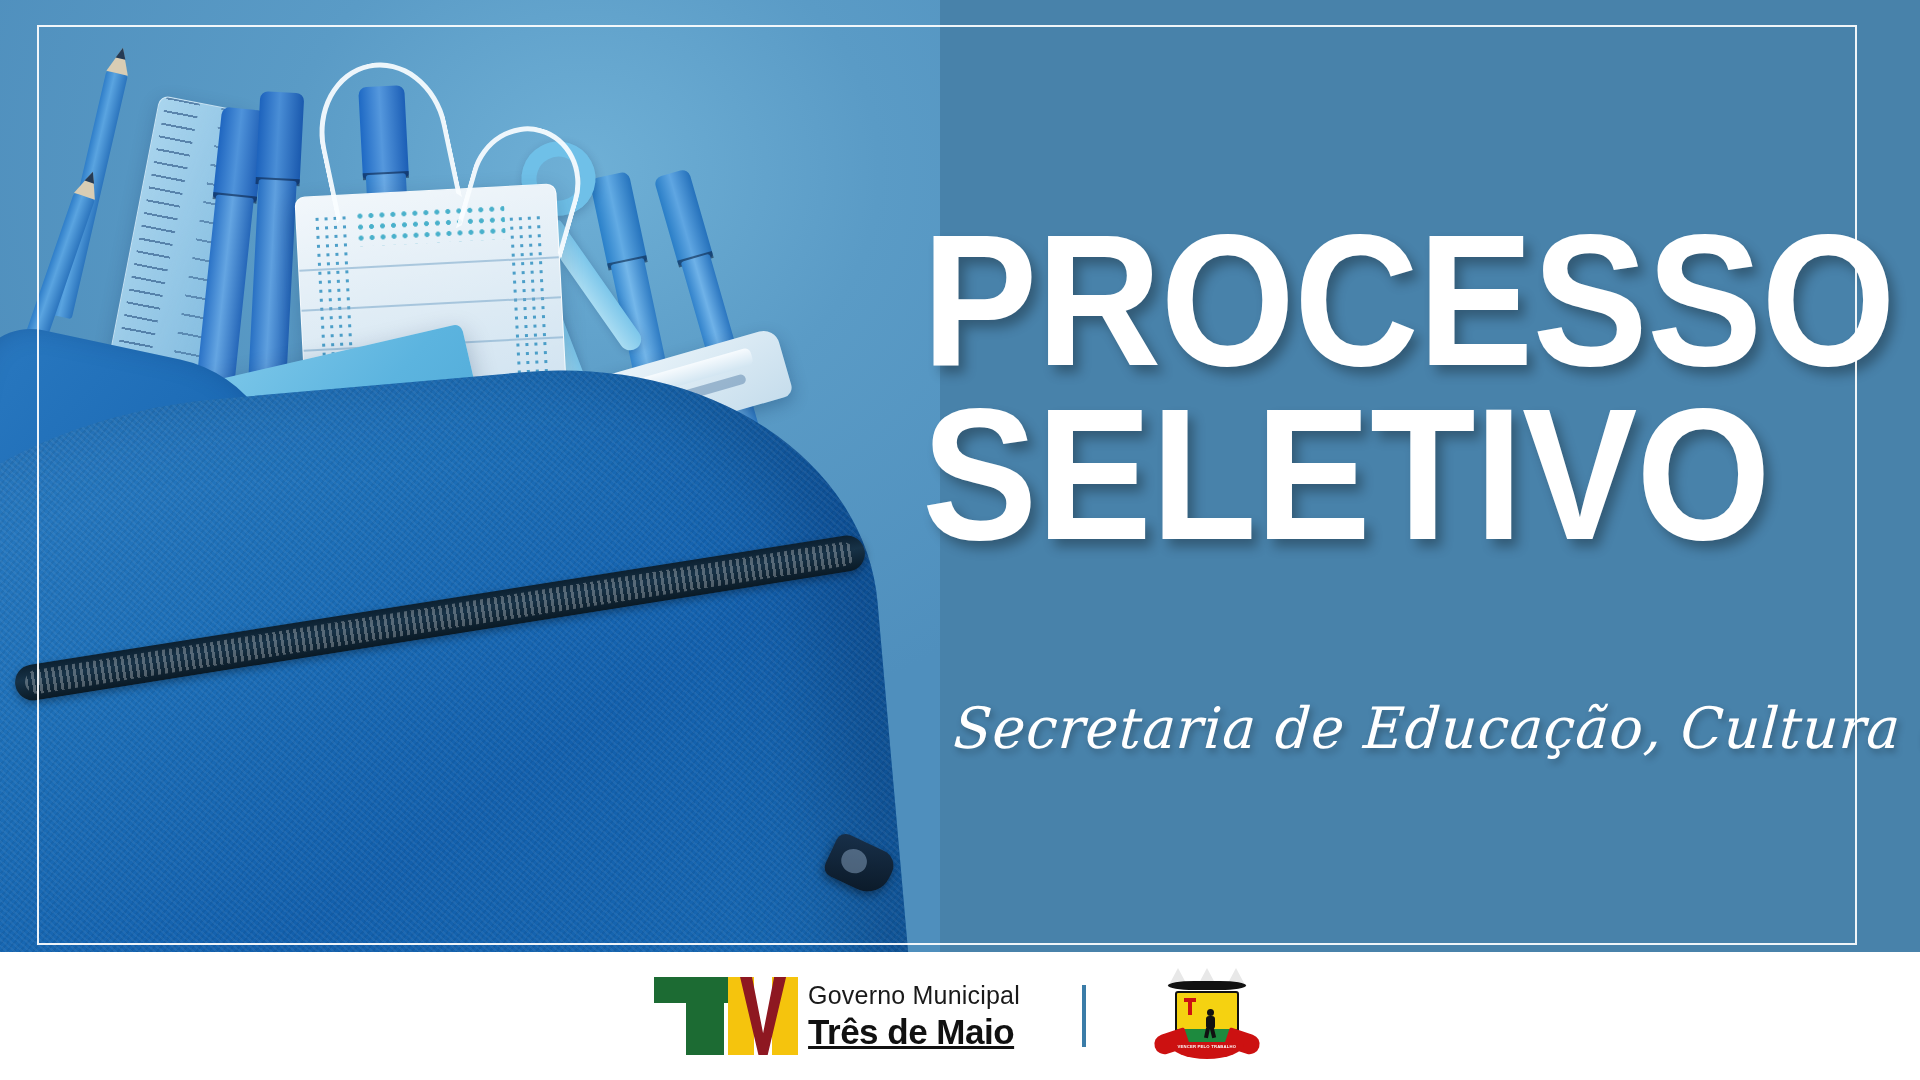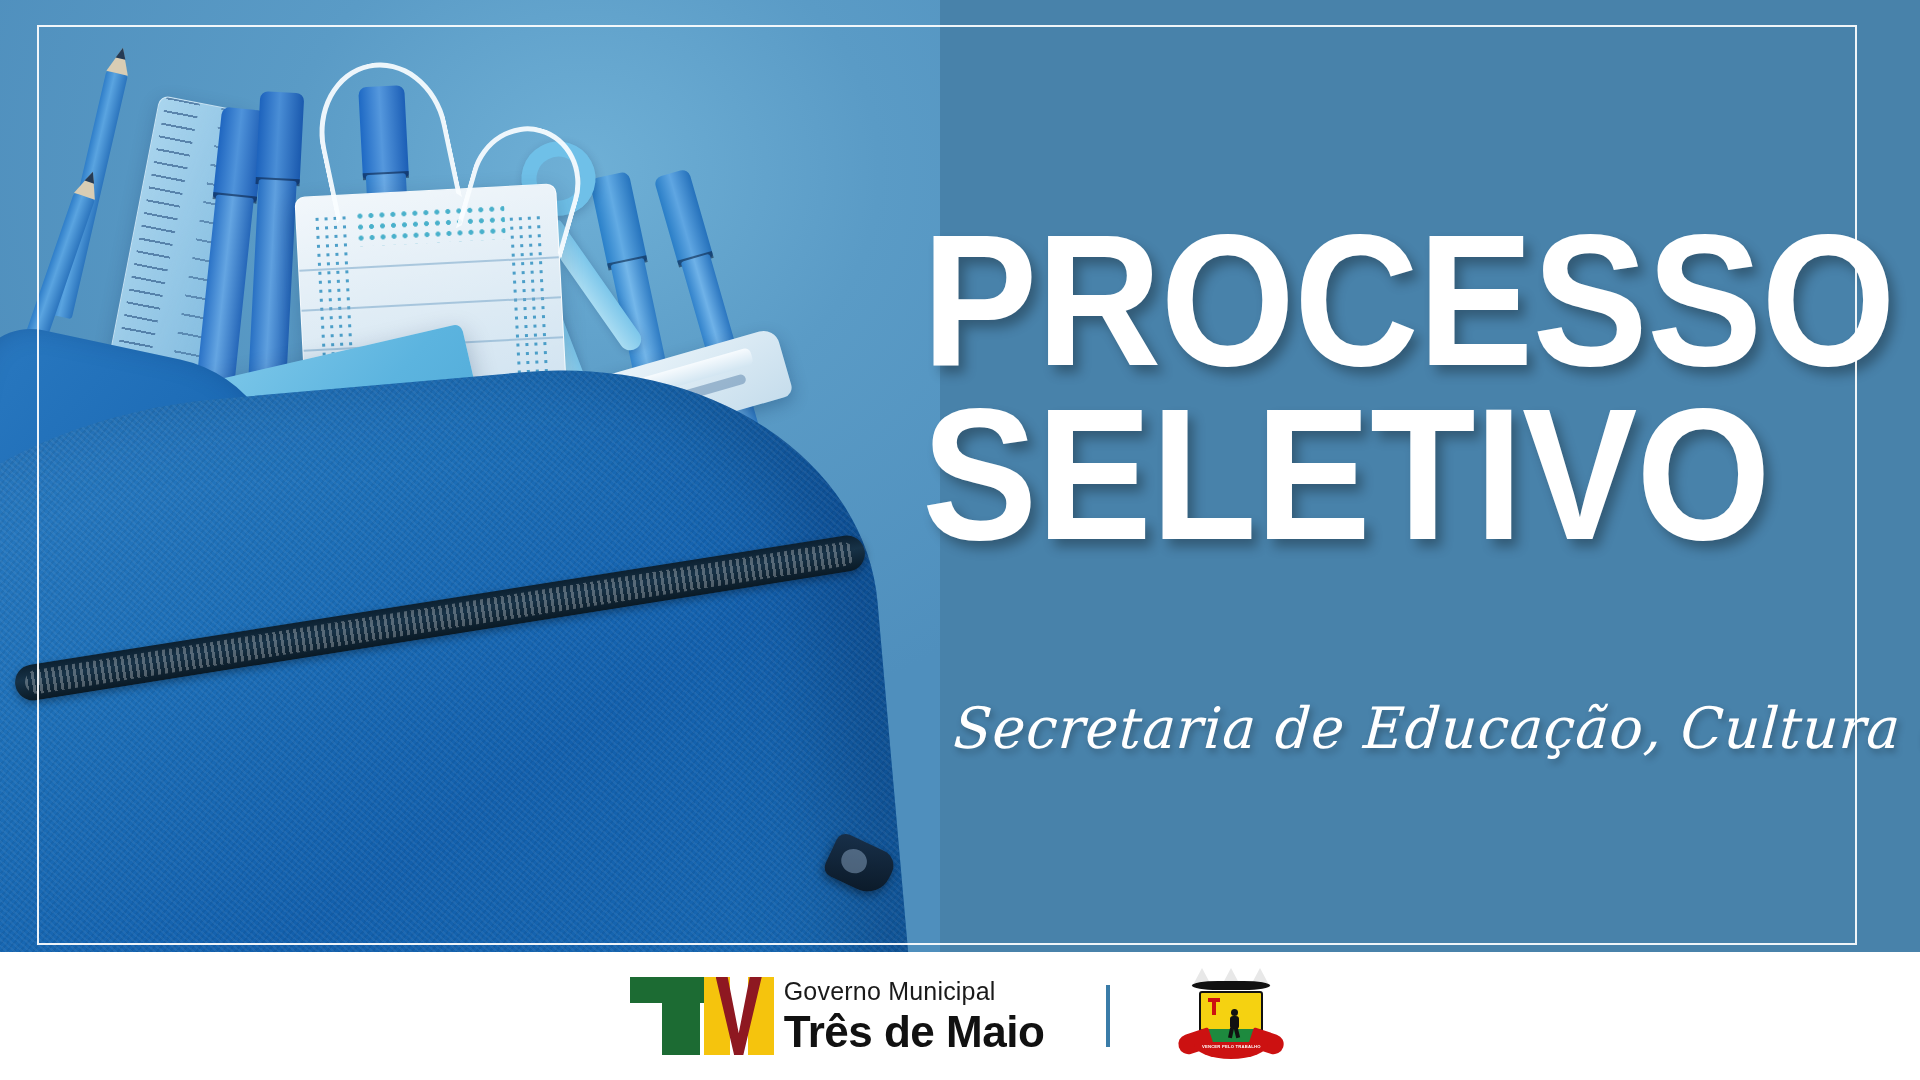--- a/index.html
+++ b/index.html
@@ -153,21 +153,21 @@
   .tm-mark { position:relative; width:128px; height:78px; }
   .tm-t-stem { position:absolute; left:32px; top:0; width:38px; height:78px; background:#1c6b33; }
   .tm-t-bar  { position:absolute; left:0; top:0; width:100px; height:26px; background:#1c6b33; }
   .tm-m-l { position:absolute; left:74px; top:0; width:26px; height:78px; background:#f5c40d; }
   .tm-m-r { position:absolute; left:118px; top:0; width:26px; height:78px; background:#f5c40d; }
   .tm-m-v { position:absolute; left:86px; top:0; width:46px; height:78px;
         background:#8e1821; clip-path:polygon(0 0, 26% 0, 50% 72%, 74% 0, 100% 0, 60% 100%, 40% 100%); }
 
   .gov-text { display:flex; flex-direction:column; line-height:1; }
   .gov-small { font-size:25px; color:#1a1a1a; font-weight:400; letter-spacing:.2px; margin-bottom:6px; }
-  .gov-big { font-size:44px; color:#111111; font-weight:700; letter-spacing:-.5px; }
+  .gov-big { font-size:35px; color:#111111; font-weight:700; letter-spacing:-.5px;text-decoration:underline; }
 
   .divider { width:4px; height:62px; background:#3a7ca8; margin:0 62px; }
 
   
   .arms { position:relative; width:118px; height:100px; }
   .crown { position:absolute; left:20px; top:2px; width:78px; height:22px; }
   .crown-band { position:absolute; left:0; bottom:0; width:78px; height:9px;
         background:#111; border-radius:40% / 60%; }
   .crown-pt { position:absolute; bottom:7px; width:0; height:0;
         border-left:8px solid transparent; border-right:8px solid transparent;

